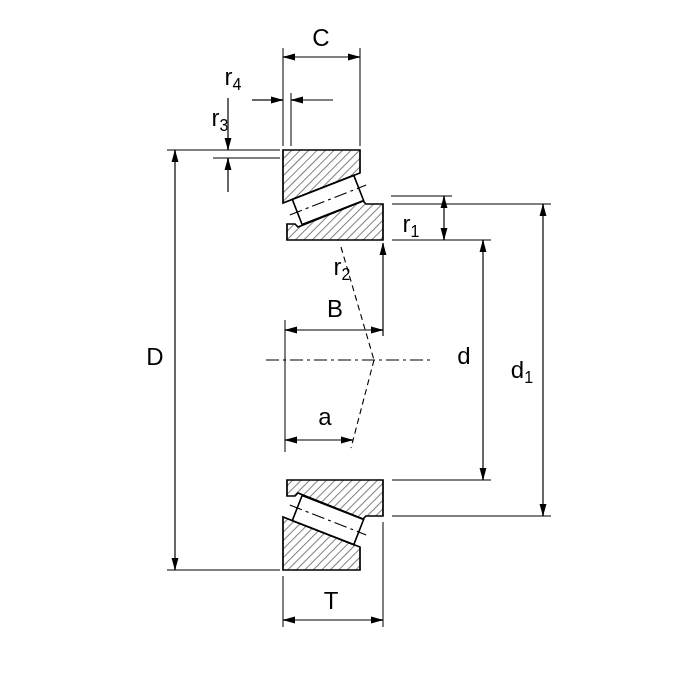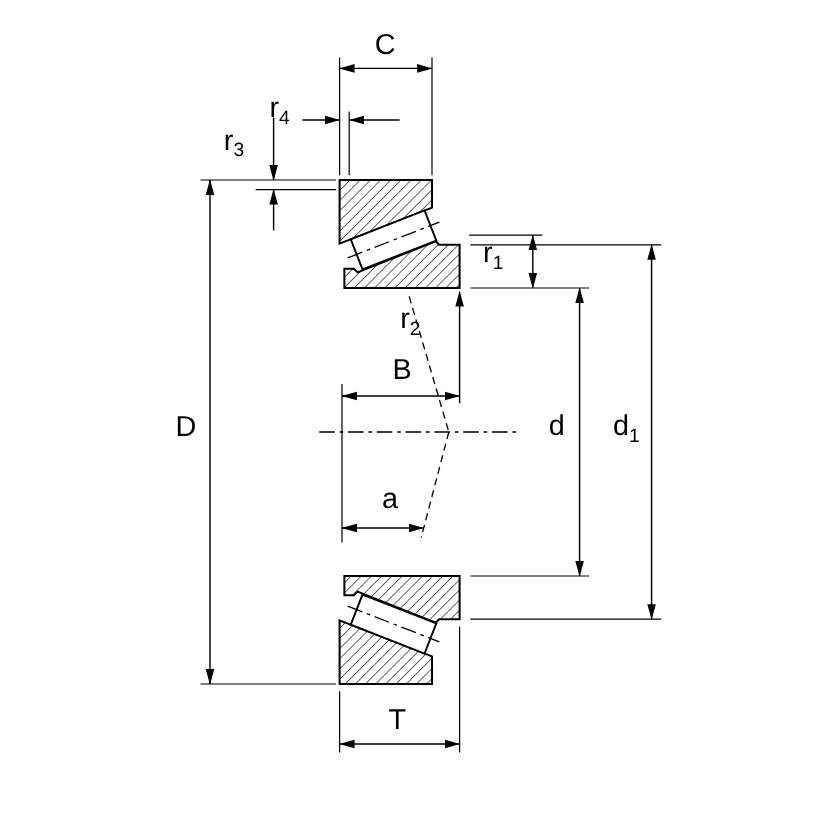--- a/index.html
+++ b/index.html
@@ -103,23 +103,23 @@
     </g>
 
     <g>
       <line class="ext" x1="392" y1="204" x2="551" y2="204"></line>
       <line class="ext" x1="392" y1="516" x2="551" y2="516"></line>
       <line class="dim" x1="543" y1="204" x2="543" y2="516" marker-start="url(#arr)" marker-end="url(#arr)"></line>
     </g>
   </svg>
 
   <div class="lbl" style="left:321px;top:40px"><span>C</span><sub></sub></div>
-  <div class="lbl" style="left:233px;top:93px"><span>r</span><sub>4</sub></div>
-  <div class="lbl" style="left:195px;top:120px"><span>r</span><sub>3</sub></div>
+  <div class="lbl" style="left:233px;top:79px"><span>r</span><sub>4</sub></div>
+  <div class="lbl" style="left:220px;top:120px"><span>r</span><sub>3</sub></div>
   <div class="lbl" style="left:155px;top:359px"><span>D</span><sub></sub></div>
-  <div class="lbl" style="left:411px;top:214px"><span>r</span><sub>1</sub></div>
+  <div class="lbl" style="left:411px;top:226px"><span>r</span><sub>1</sub></div>
   <div class="lbl" style="left:342px;top:269px"><span>r</span><sub>2</sub></div>
   <div class="lbl" style="left:335px;top:311px"><span>B</span><sub></sub></div>
   <div class="lbl" style="left:325px;top:419px"><span>a</span><sub></sub></div>
   <div class="lbl" style="left:464px;top:358px"><span>d</span><sub></sub></div>
-  <div class="lbl" style="left:522px;top:358px"><span>d</span><sub>1</sub></div>
+  <div class="lbl" style="left:522px;top:372px"><span>d</span><sub>1</sub></div>
   <div class="lbl" style="left:331px;top:603px"><span>T</span><sub></sub></div>
 </div>
 
 </body></html>

